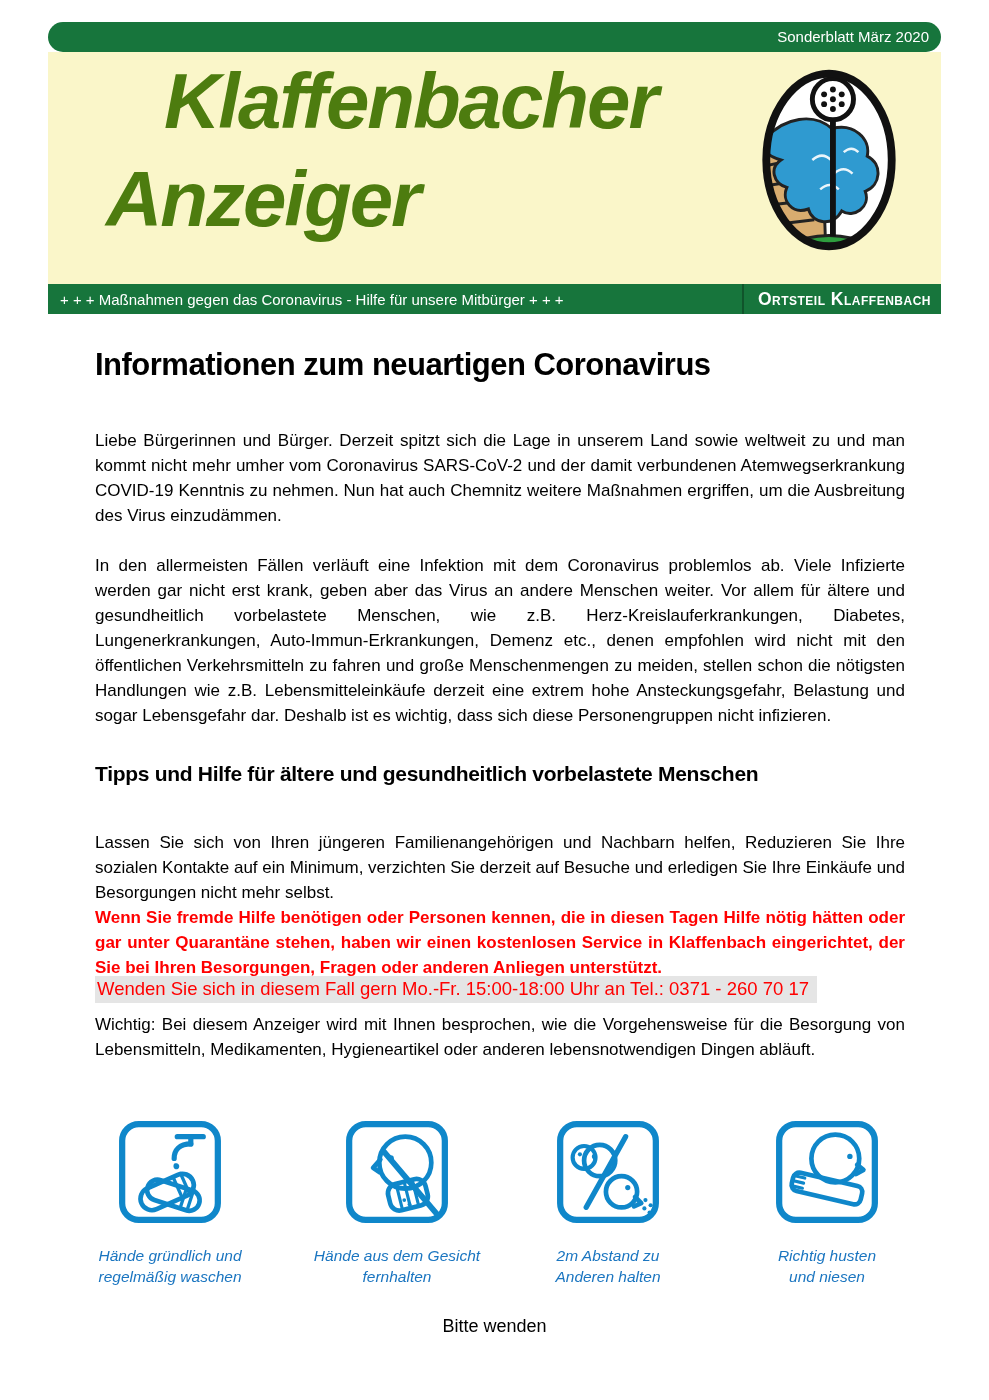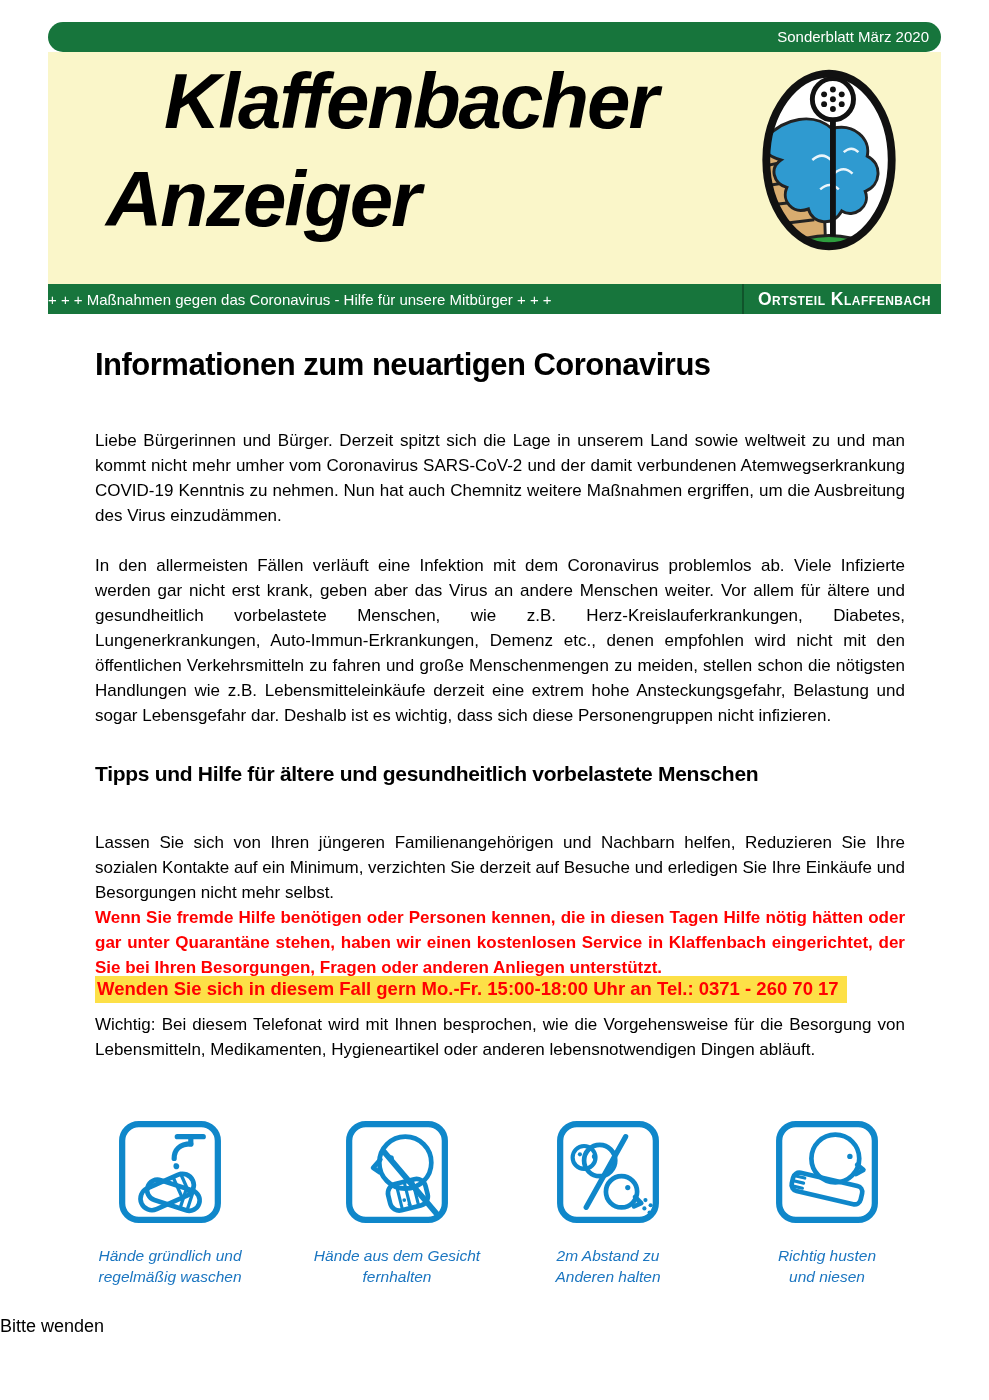--- a/index.html
+++ b/index.html
@@ -12,65 +12,65 @@
   .page { position:relative; width:989px; height:1400px; background:#ffffff; overflow:hidden; }
 
   
   .header { position:absolute; left:48px; top:22px; width:893px; }
   .top-bar {
     height:30px; background:#17753C; color:#ffffff;
     font-size:15px; line-height:30px; text-align:right; padding-right:12px;border-radius:15px;
   }
   .masthead { position:relative; height:232px; background:#FAF6C9; }
   .masthead-title {
-    position:absolute; color:#000000; font-weight:bold; font-style:italic;
+    position:absolute; color:#4d7c0f; font-weight:bold; font-style:italic;
     font-size:78px; letter-spacing:-2px; line-height:1; white-space:nowrap;
   }
   .title-1 { left:116px; top:10px; }
   .title-2 { left:58px;  top:108px; }
   .crest { position:absolute; right:38px; top:10px; width:148px; height:196px; }
   .banner {
     height:30px; background:#17753C; color:#ffffff;
     display:flex; justify-content:space-between; align-items:center; font-size:15px;
   }
-  .ticker { white-space:nowrap;text-align:right; }
+  .ticker { padding-left:12px; white-space:nowrap;text-align:right; }
   .district {
     font-weight:bold; font-variant:small-caps; font-size:17.5px; letter-spacing:.5px;
     padding:0 10px 0 14px; border-left:2px solid rgba(0,0,0,.28);
     align-self:stretch; display:flex; align-items:center;
   }
 
   
   .content { position:absolute; left:95px; top:0; width:810px; height:1196px; }
   .h1 { position:absolute; top:347px; font-size:31px; font-weight:bold; letter-spacing:-0.5px; white-space:nowrap; }
   .para { position:absolute; width:810px; font-size:17px; line-height:25px; text-align:justify; }
   .p1 { top:428px; }
   .p2 { top:553px; }
   .h2 { position:absolute; top:762px; font-size:21px; font-weight:bold; letter-spacing:-0.3px; white-space:nowrap; }
   .p3 { top:830px; }
   .alert { top:905px; color:#FF0000; font-weight:bold; }
   .highlight {
     position:absolute; top:976px; display:inline-block;
-    font-size:18.5px; font-weight:bold; color:#FF0000;
-    background:#fde047; padding:2px 8px 3px 2px; white-space:nowrap;
+    font-size:18.5px; font-weight:normal; color:#FF0000;
+    background:#e5e5e5; padding:2px 8px 3px 2px; white-space:nowrap;
   }
   .p4 { top:1012px; }
 
   
   .tips { position:absolute; left:0; top:1120px; width:829px; height:190px; }
   .tip { position:absolute; width:220px; text-align:center; }
   .tip-0 { left:60px; }  .tip-1 { left:287px; }  .tip-2 { left:498px; }  .tip-3 { left:717px; }
   .tip-icon { width:104px; height:104px; margin:0 auto; color:#0F87CA; display:block; }
   .tip-caption {
     margin-top:21px; font-size:15.5px; font-style:italic;
     color:#1A75C0; line-height:21px;
   }
 
   
-  .turn-note { position:absolute; left:0; top:1316px; width:989px; font-size:18px; }
+  .turn-note { position:absolute; left:0; top:1316px; width:989px; text-align:center; font-size:18px; }
 </style>
 </head>
 <body>
 
 <div class="page">
 
   <div class="header">
 
     <div class="top-bar">
       <span>Sonderblatt März 2020</span>
@@ -119,21 +119,21 @@
     <p class="para p1">Liebe Bürgerinnen und Bürger. Derzeit spitzt sich die Lage in unserem Land sowie weltweit zu und man kommt nicht mehr umher vom Coronavirus SARS-CoV-2 und der damit verbundenen Atemwegserkrankung COVID-19 Kenntnis zu nehmen. Nun hat auch Chemnitz weitere Maßnahmen ergriffen, um die Ausbreitung des Virus einzudämmen.</p>
     <p class="para p2">In den allermeisten Fällen verläuft eine Infektion mit dem Coronavirus problemlos ab. Viele Infizierte werden gar nicht erst krank, geben aber das Virus an andere Menschen weiter. Vor allem für ältere und gesundheitlich vorbelastete Menschen, wie z.B. Herz-Kreislauferkrankungen, Diabetes, Lungenerkrankungen, Auto-Immun-Erkrankungen, Demenz etc., denen empfohlen wird nicht mit den öffentlichen Verkehrsmitteln zu fahren und große Menschenmengen zu meiden, stellen schon die nötigsten Handlungen wie z.B. Lebensmitteleinkäufe derzeit eine extrem hohe Ansteckungsgefahr, Belastung und sogar Lebensgefahr dar. Deshalb ist es wichtig, dass sich diese Personengruppen nicht infizieren.</p>
 
     <h2 class="h2">Tipps und Hilfe für ältere und gesundheitlich vorbelastete Menschen</h2>
 
     <p class="para alert">Wenn Sie fremde Hilfe benötigen oder Personen kennen, die in diesen Tagen Hilfe nötig hätten oder gar unter Quarantäne stehen, haben wir einen kostenlosen Service in Klaffenbach eingerichtet, der Sie bei Ihren Besorgungen, Fragen oder anderen Anliegen unterstützt.</p>
     <p class="para p3">Lassen Sie sich von Ihren jüngeren Familienangehörigen und Nachbarn helfen, Reduzieren Sie Ihre sozialen Kontakte auf ein Minimum, verzichten Sie derzeit auf Besuche und erledigen Sie Ihre Einkäufe und Besorgungen nicht mehr selbst.</p>
 
     <div class="highlight">Wenden Sie sich in diesem Fall gern Mo.-Fr. 15:00-18:00 Uhr an Tel.: 0371 - 260 70 17</div>
 
-    <p class="para p4">Wichtig: Bei diesem Telefonat wird mit Ihnen besprochen, wie die Vorgehensweise für die Besorgung von Lebensmitteln, Medikamenten, Hygieneartikel oder anderen lebensnotwendigen Dingen abläuft.</p>
+    <p class="para p4">Wichtig: Bei diesem Anzeiger wird mit Ihnen besprochen, wie die Vorgehensweise für die Besorgung von Lebensmitteln, Medikamenten, Hygieneartikel oder anderen lebensnotwendigen Dingen abläuft.</p>
   </div>
 
   <div class="tips">
 
     <div class="tip tip-0">
       <svg class="tip-icon" viewBox="0 0 100 100" fill="none" stroke="currentColor" stroke-width="5" stroke-linecap="round" stroke-linejoin="round">
         <rect x="4" y="4" width="92" height="92" rx="16" stroke-width="6"></rect>
         <path d="M57 16 H82"></path>
           <path d="M70 16 V23"></path>
           <path d="M70 23 C59 23 54 29 54 37"></path>

